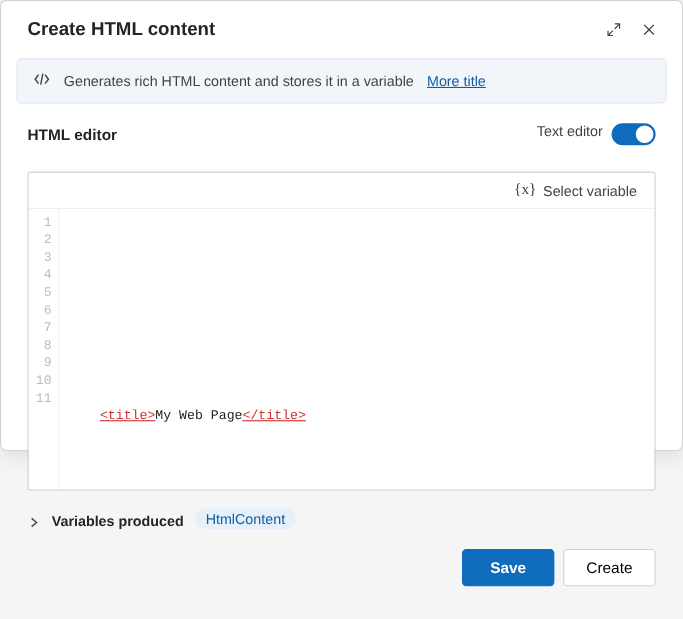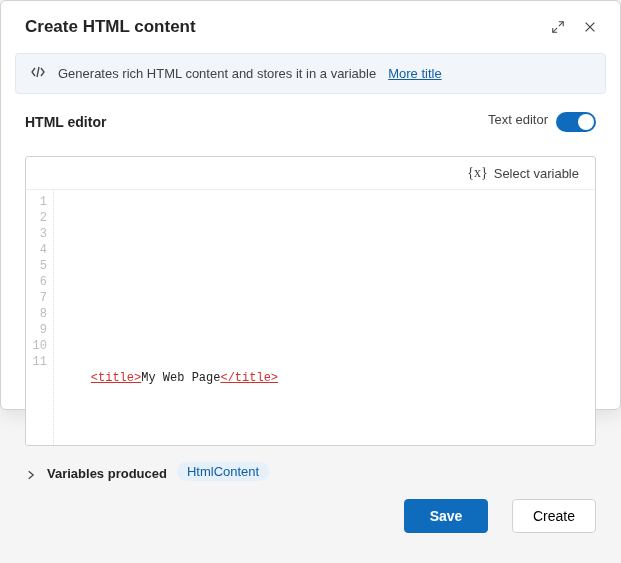--- a/index.html
+++ b/index.html
@@ -22,21 +22,21 @@
 .editor-body { display: flex; flex: 1; overflow: hidden; font-family: Consolas, "Courier New", monospace; font-size: 12px; line-height: 16px; }
 .gutter { width: 28px; background: #fff; color: #bdbdbd; text-align: right; padding: 4px 6px 4px 0; border-right: 1px dotted #ddd; user-select: none; }
 .gutter div { height: 16px; }
 .code { flex: 1; padding: 4px 8px; white-space: pre; background: #fff; }
 .code .row { height: 16px; }
 .tag-title { color: #d32f2f; text-decoration: underline; }
 .txt { color: #222; }
 .vars-row { display: flex; align-items: flex-end; gap: 10px; margin-top: 16px; font-size: 13px; }
 .chevron-right { display: inline-flex; align-items: center; cursor: pointer; color: #424242; }
 .var-chip { background: #e5f0fb; color: #115ea3; padding: 2px 10px; border-radius: 10px; font-size: 13px; cursor: pointer; }
-.footer { display: flex; justify-content: flex-end; gap: 24px; padding: 18px 24px 22px; }
+.footer { display: flex; justify-content: flex-end; gap: 8px; padding: 18px 24px 22px; }
 .btn { min-width: 84px; height: 34px; border-radius: 4px; font-size: 14px; border: 1px solid #d1d1d1; background: #fff; cursor: pointer; font-family: inherit; }
 .btn-primary { background: #0f6cbd; color: #fff; border-color: #0f6cbd; font-weight: 600; }
 .var-icon { font-family: serif; font-size: 14px; }
 </style>
 </head>
 <body>
 
 <div class="dialog">
   <div class="dialog-header">
     <div class="dialog-title">Create HTML content</div>

